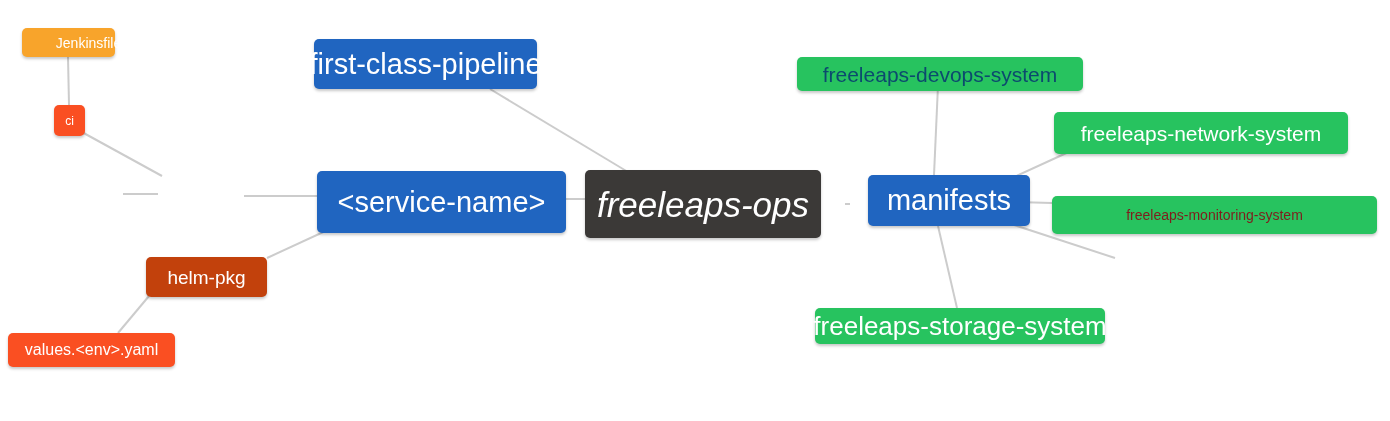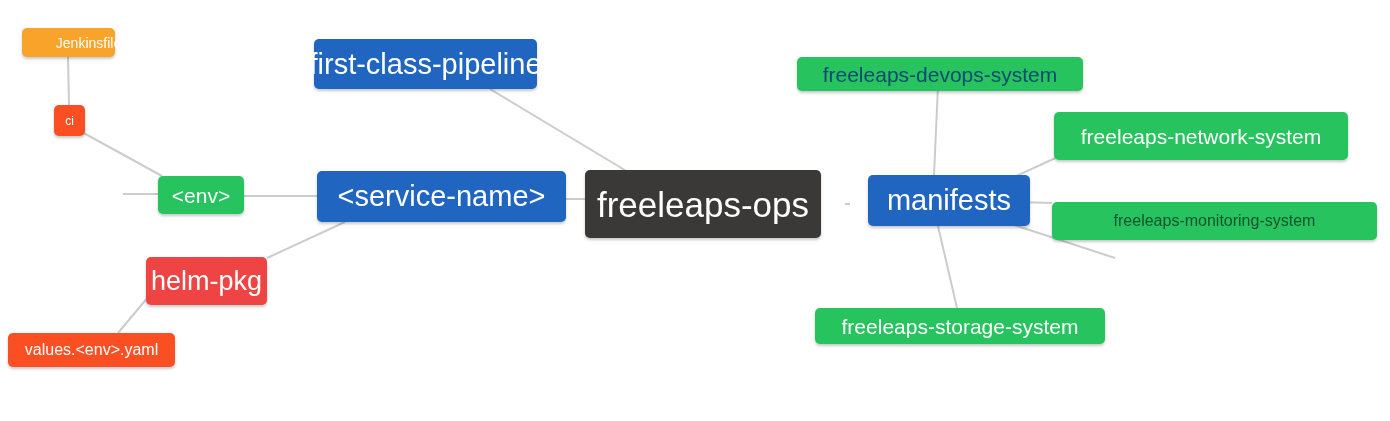--- a/index.html
+++ b/index.html
@@ -52,26 +52,25 @@
       <line x1="566" y1="199" x2="585" y2="199" stroke="#cccccc" stroke-width="2"></line>
       <line x1="490" y1="89" x2="628" y2="172" stroke="#cccccc" stroke-width="2"></line>
       <line x1="845" y1="204" x2="850" y2="204" stroke="#cccccc" stroke-width="2"></line>
       <line x1="934" y1="175" x2="939" y2="63" stroke="#cccccc" stroke-width="2"></line>
       <line x1="1012" y1="178" x2="1073" y2="150" stroke="#cccccc" stroke-width="2"></line>
       <line x1="1012" y1="202" x2="1052" y2="203" stroke="#cccccc" stroke-width="2"></line>
       <line x1="1011" y1="224" x2="1115" y2="258" stroke="#cccccc" stroke-width="2"></line>
       <line x1="938" y1="226" x2="957" y2="308" stroke="#cccccc" stroke-width="2"></line>
     </svg>
 
-<div class="node" style="left: 585px; top: 170px; width: 236px; height: 68px; font-size: 35px; background: rgb(59, 57, 55); color: rgb(255, 255, 255);">freeleaps-ops</div>
+<div class="node" style="left: 585px; top: 170px; width: 236px; height: 68px; font-size: 35px; background: rgb(59, 57, 55); color: rgb(255, 255, 255); font-style: italic;">freeleaps-ops</div>
     <div class="node" style="left: 314px; top: 39px; width: 223px; height: 50px; font-size: 29px; background: rgb(32, 101, 192); color: rgb(255, 255, 255);">first-class-pipeline</div>
-    <div class="node" style="left: 317px; top: 171px; width: 249px; height: 51px; font-size: 29px; background: rgb(32, 101, 192); color: rgb(255, 255, 255);">&lt;service-name&gt;</div>
+    <div class="node" style="left: 317px; top: 171px; width: 249px; height: 62px; font-size: 29px; background: rgb(32, 101, 192); color: rgb(255, 255, 255);">&lt;service-name&gt;</div>
     <div class="node" style="left: 850px; top: 175px; width: 162px; height: 51px; font-size: 29px; background: rgb(32, 101, 192); color: rgb(255, 255, 255); margin-left: 18px;">manifests</div>
-    <div class="node" style="left: 158px; top: 176px; width: 86px; height: 38px; font-size: 21px; background: rgb(39, 195, 95); color: rgb(255, 255, 255);">&lt;env&gt;</div>
-    <div class="node" style="left: 146px; top: 257px; width: 121px; height: 48px; font-size: 27px; background: #ef4444; color: rgb(255, 255, 255);">helm-pkg</div>
+    <div class="node" style="left: 146px; top: 257px; width: 121px; height: 40px; font-size: 19px; background: #c2410c; color: rgb(255, 255, 255);">helm-pkg</div>
     <div class="node" style="left: 797px; top: 29px; width: 286px; height: 34px; font-size: 21px; background: rgb(39, 195, 95); color: #0c4a6e; margin-top: 28px;">freeleaps-devops-system</div>
-    <div class="node" style="left: 1054px; top: 112px; width: 294px; height: 48px; font-size: 21px; background: rgb(39, 195, 95); color: rgb(255, 255, 255);">freeleaps-network-system</div>
-    <div class="node" style="left: 1052px; top: 202px; width: 325px; height: 38px; font-size: 16px; background: rgb(39, 195, 95); color: #14532d;">freeleaps-monitoring-system</div>
-    <div class="node" style="left: 815px; top: 308px; width: 290px; height: 36px; font-size: 21px; background: rgb(39, 195, 95); color: rgb(255, 255, 255);">freeleaps-storage-system</div>
+    <div class="node" style="left: 1054px; top: 112px; width: 294px; height: 42px; font-size: 21px; background: rgb(39, 195, 95); color: rgb(255, 255, 255);">freeleaps-network-system</div>
+    <div class="node" style="left: 1052px; top: 196px; width: 325px; height: 38px; font-size: 14px; background: rgb(39, 195, 95); color: #7f1d1d;">freeleaps-monitoring-system</div>
+    <div class="node" style="left: 815px; top: 308px; width: 290px; height: 36px; font-size: 26px; background: rgb(39, 195, 95); color: rgb(255, 255, 255);">freeleaps-storage-system</div>
     <div class="node" style="left: 54px; top: 105px; width: 31px; height: 31px; font-size: 12px; background: rgb(250, 79, 34); color: rgb(255, 255, 255);">ci</div>
     <div class="node" style="left: 8px; top: 333px; width: 167px; height: 34px; font-size: 16px; background: rgb(250, 79, 34); color: rgb(255, 255, 255); text-align: right;">values.&lt;env&gt;.yaml</div>
     <div class="node" style="left: 22px; top: 28px; width: 93px; height: 29px; font-size: 14px; background: rgb(248, 164, 43); color: rgb(255, 255, 255); padding-left: 40px;">Jenkinsfile</div>
   </div>
 
 </body></html>

